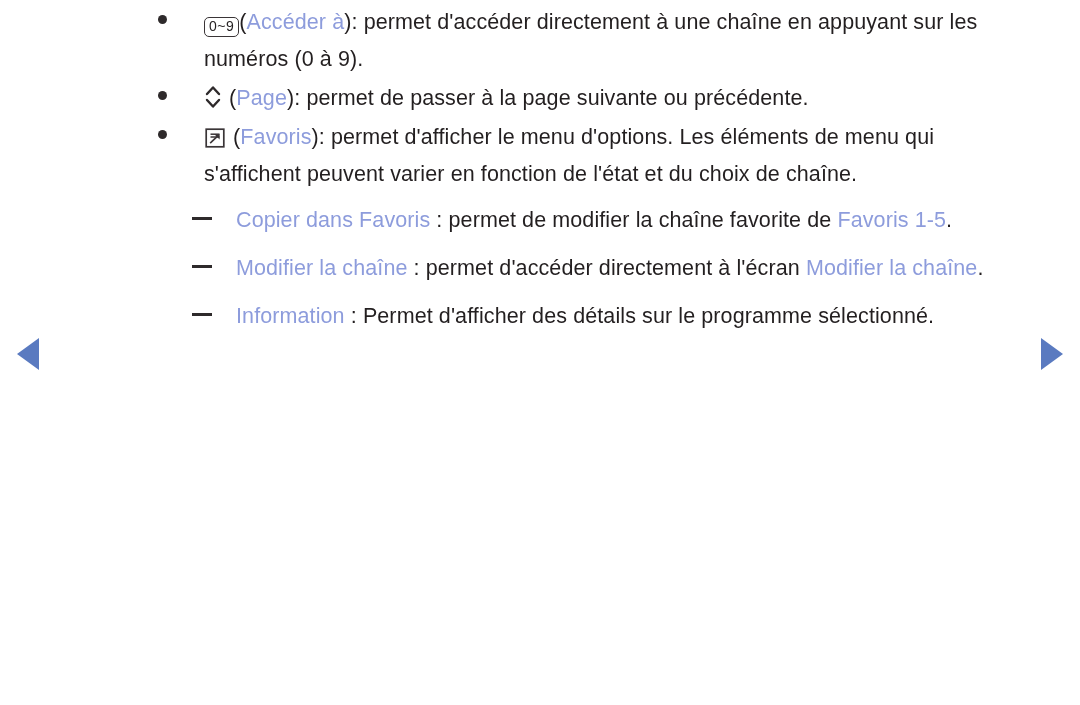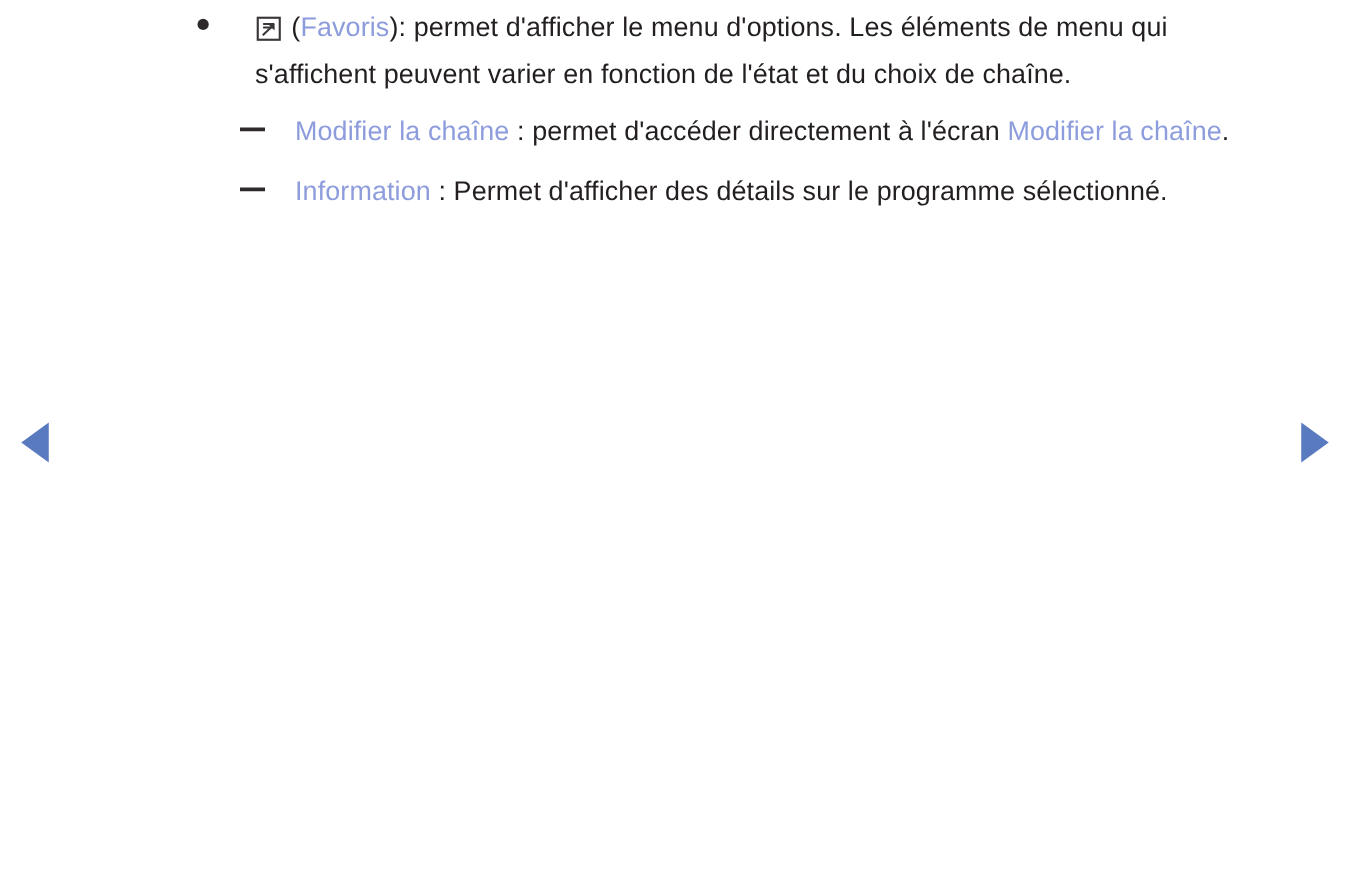--- a/index.html
+++ b/index.html
@@ -152,35 +152,50 @@
 <body>
 
 <div class="page">
 
   <div class="nav-arrow left"></div>
 
   <div class="nav-arrow right"></div>
 
   <div class="content">
 
-
+    <div class="bullet-item">
+      <span class="bullet-dot"></span>
+      <div class="line"><span class="icon icon-num">0~9</span><span>(</span><span class="blue">Accéder à</span><span>): permet d'accéder directement à une chaîne en appuyant sur les numéros (0 à 9).</span></div>
+    </div>
+
+    <div class="bullet-item">
+      <span class="bullet-dot"></span>
+      <div class="line"><span class="icon icon-page"><svg width="18" height="26" viewBox="0 0 18 26">
+              <polyline points="3,10 9,3.5 15,10" fill="none" stroke="#2e2a2b" stroke-width="2.4" stroke-linecap="round" stroke-linejoin="round"></polyline>
+              <polyline points="3,16 9,22.5 15,16" fill="none" stroke="#2e2a2b" stroke-width="2.4" stroke-linecap="round" stroke-linejoin="round"></polyline>
+            </svg></span> <span>(</span><span class="blue">Page</span><span>): permet de passer à la page suivante ou précédente.</span></div>
+    </div>
 
     <div class="bullet-item">
       <span class="bullet-dot"></span>
       <div class="line"><span class="icon icon-tools"><svg width="22" height="22" viewBox="0 0 22 22">
               <rect x="2.2" y="2.2" width="17.6" height="17.6" fill="none" stroke="#3a3537" stroke-width="1.7"></rect>
               <line x1="6.5" y1="7.2" x2="15.5" y2="7.2" stroke="#3a3537" stroke-width="1.5"></line>
               <line x1="6.5" y1="10" x2="15.5" y2="10" stroke="#3a3537" stroke-width="1.5"></line>
               <line x1="6.2" y1="16.2" x2="14.6" y2="8.2" stroke="#3a3537" stroke-width="1.6"></line>
               <polygon points="15.6,7.2 15.6,12.4 10.4,7.2" fill="#3a3537"></polygon>
             </svg></span> <span>(</span><span class="blue">Favoris</span><span>): permet d'afficher le menu d'options. Les éléments de menu qui s'affichent peuvent varier en fonction de l'état et du choix de chaîne.</span></div>
     </div>
 
     <div class="sub-list">
 
+      <div class="sub-item">
+        <span class="sub-dash"></span>
+        <div class="line"><span class="blue">Copier dans Favoris</span><span> : permet de modifier la chaîne favorite de </span><span class="blue">Favoris 1-5</span><span>.</span></div>
+      </div>
 
 
 
 
       <div class="sub-item">
         <span class="sub-dash"></span>
         <div class="line"><span class="blue">Modifier la chaîne</span><span> : permet d'accéder directement à l'écran </span><span class="blue">Modifier la chaîne</span><span>.</span></div>
       </div>
 
       <div class="sub-item">

